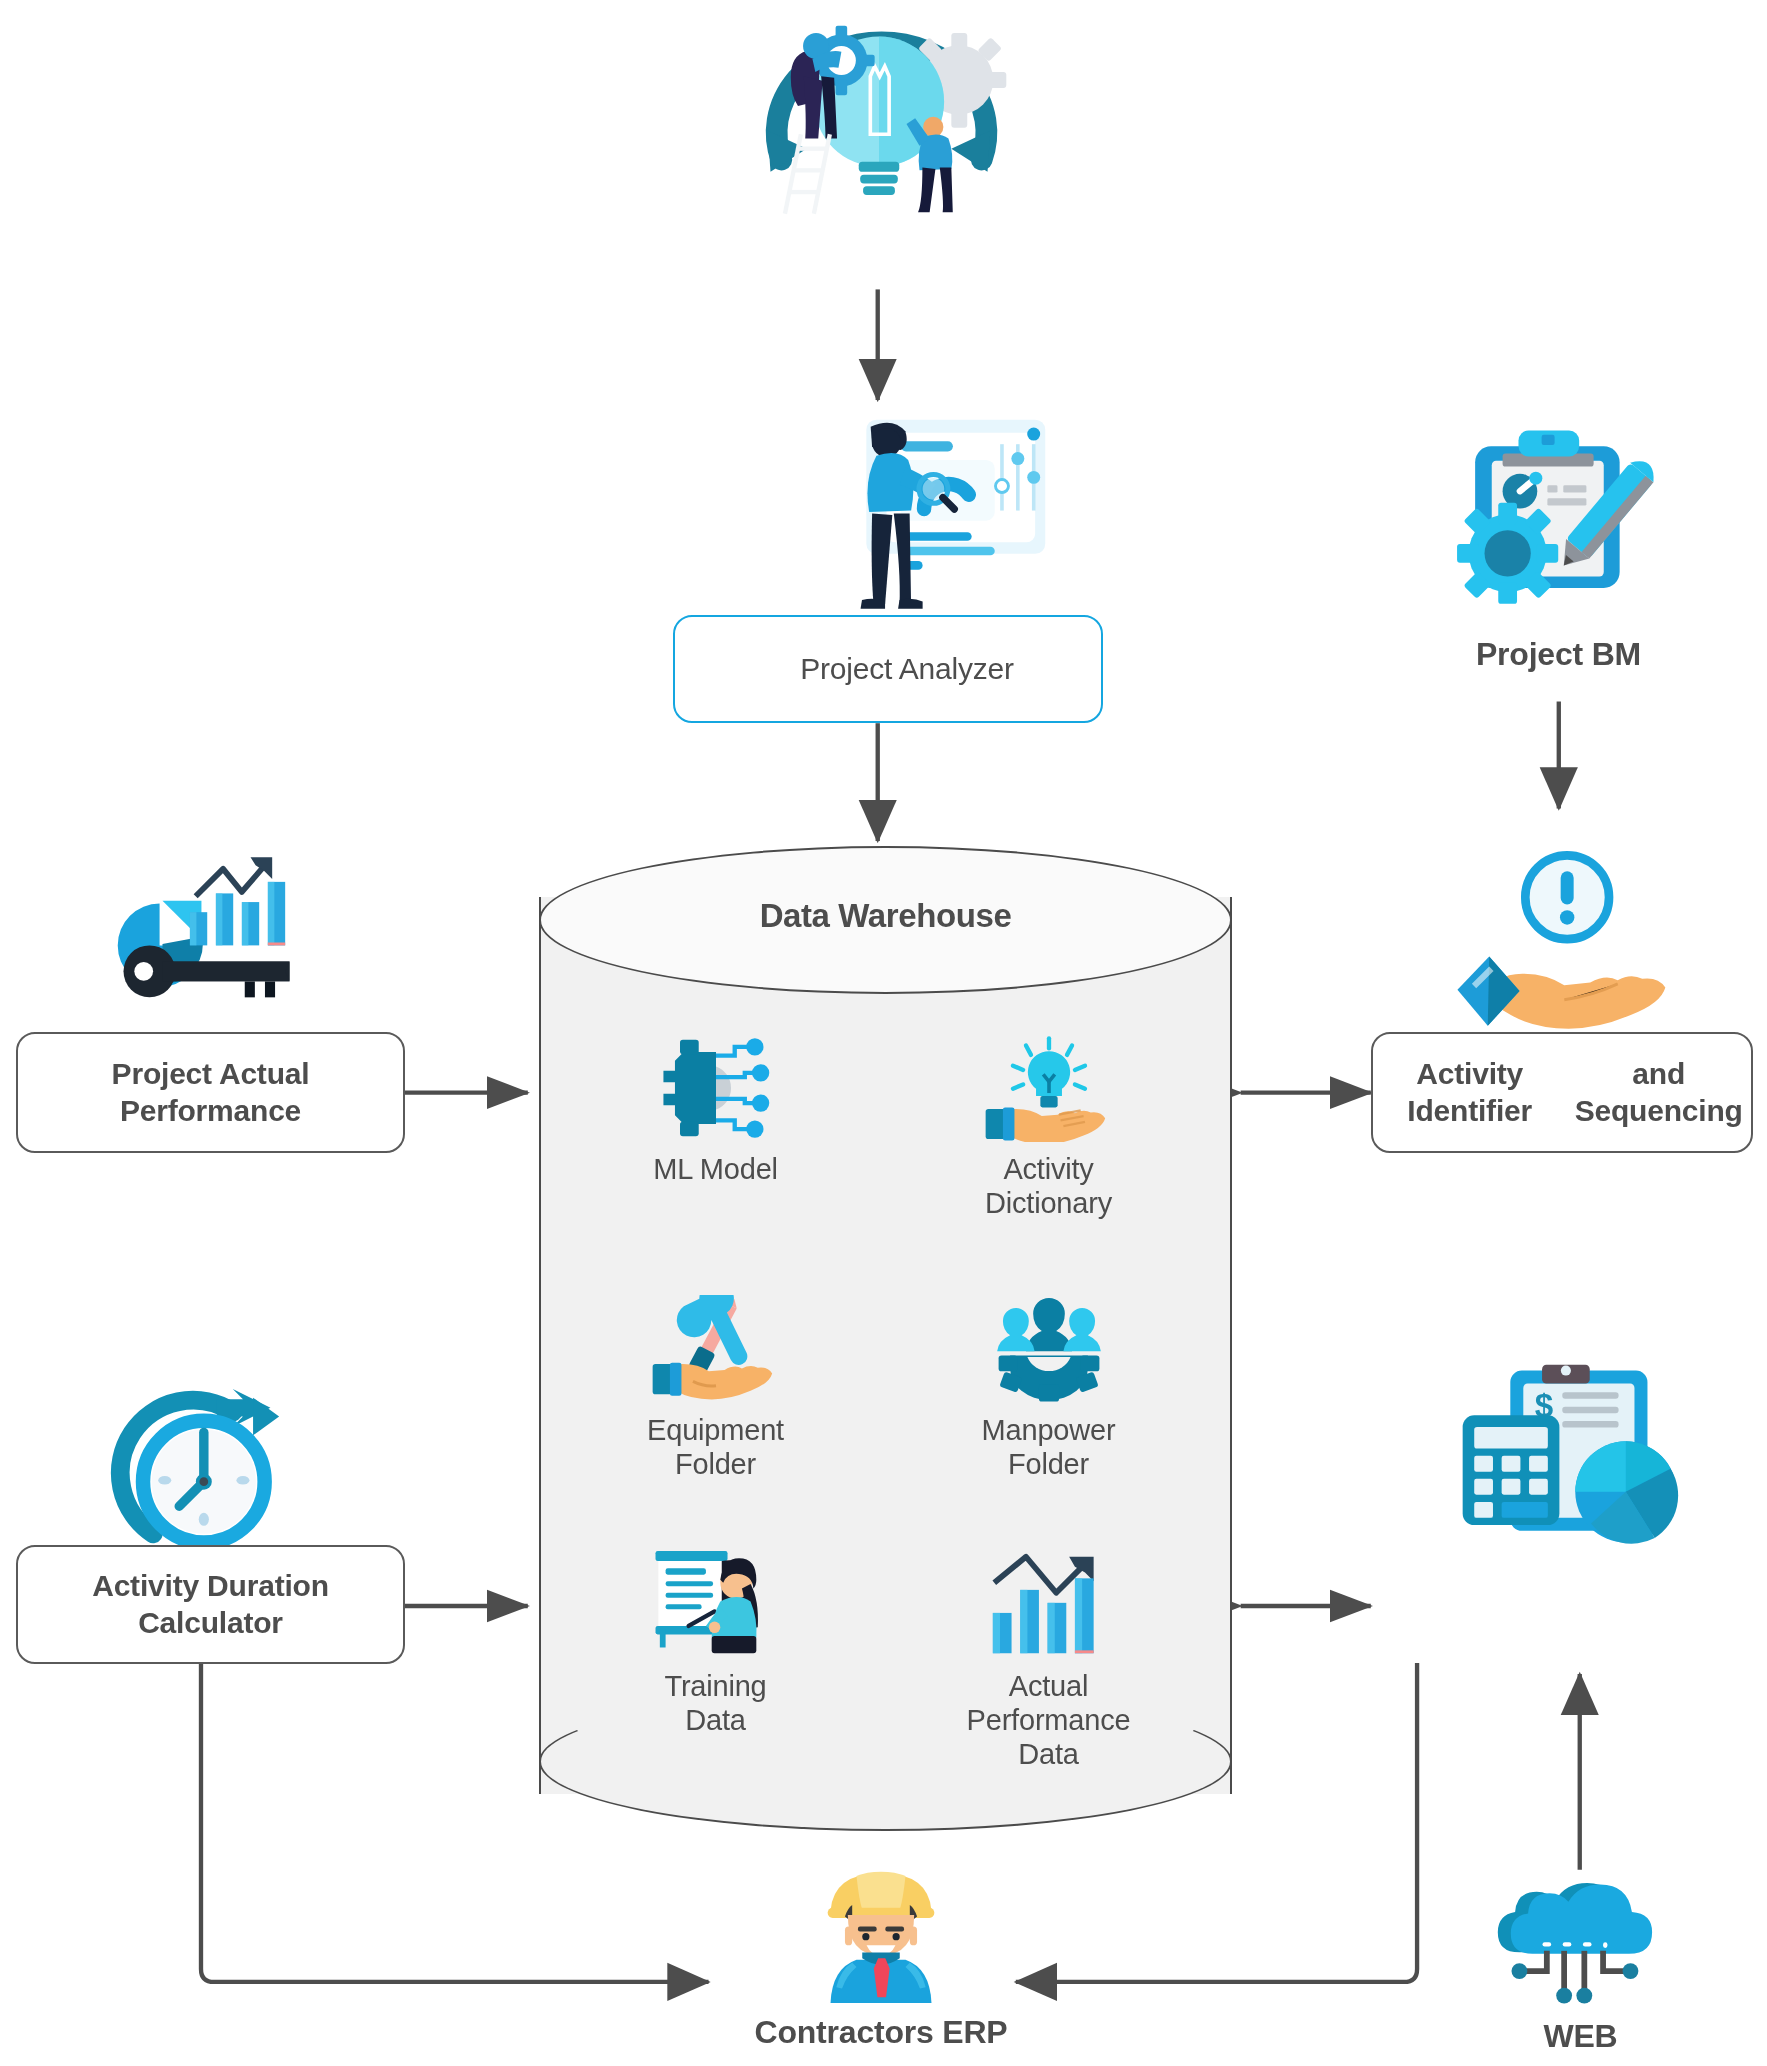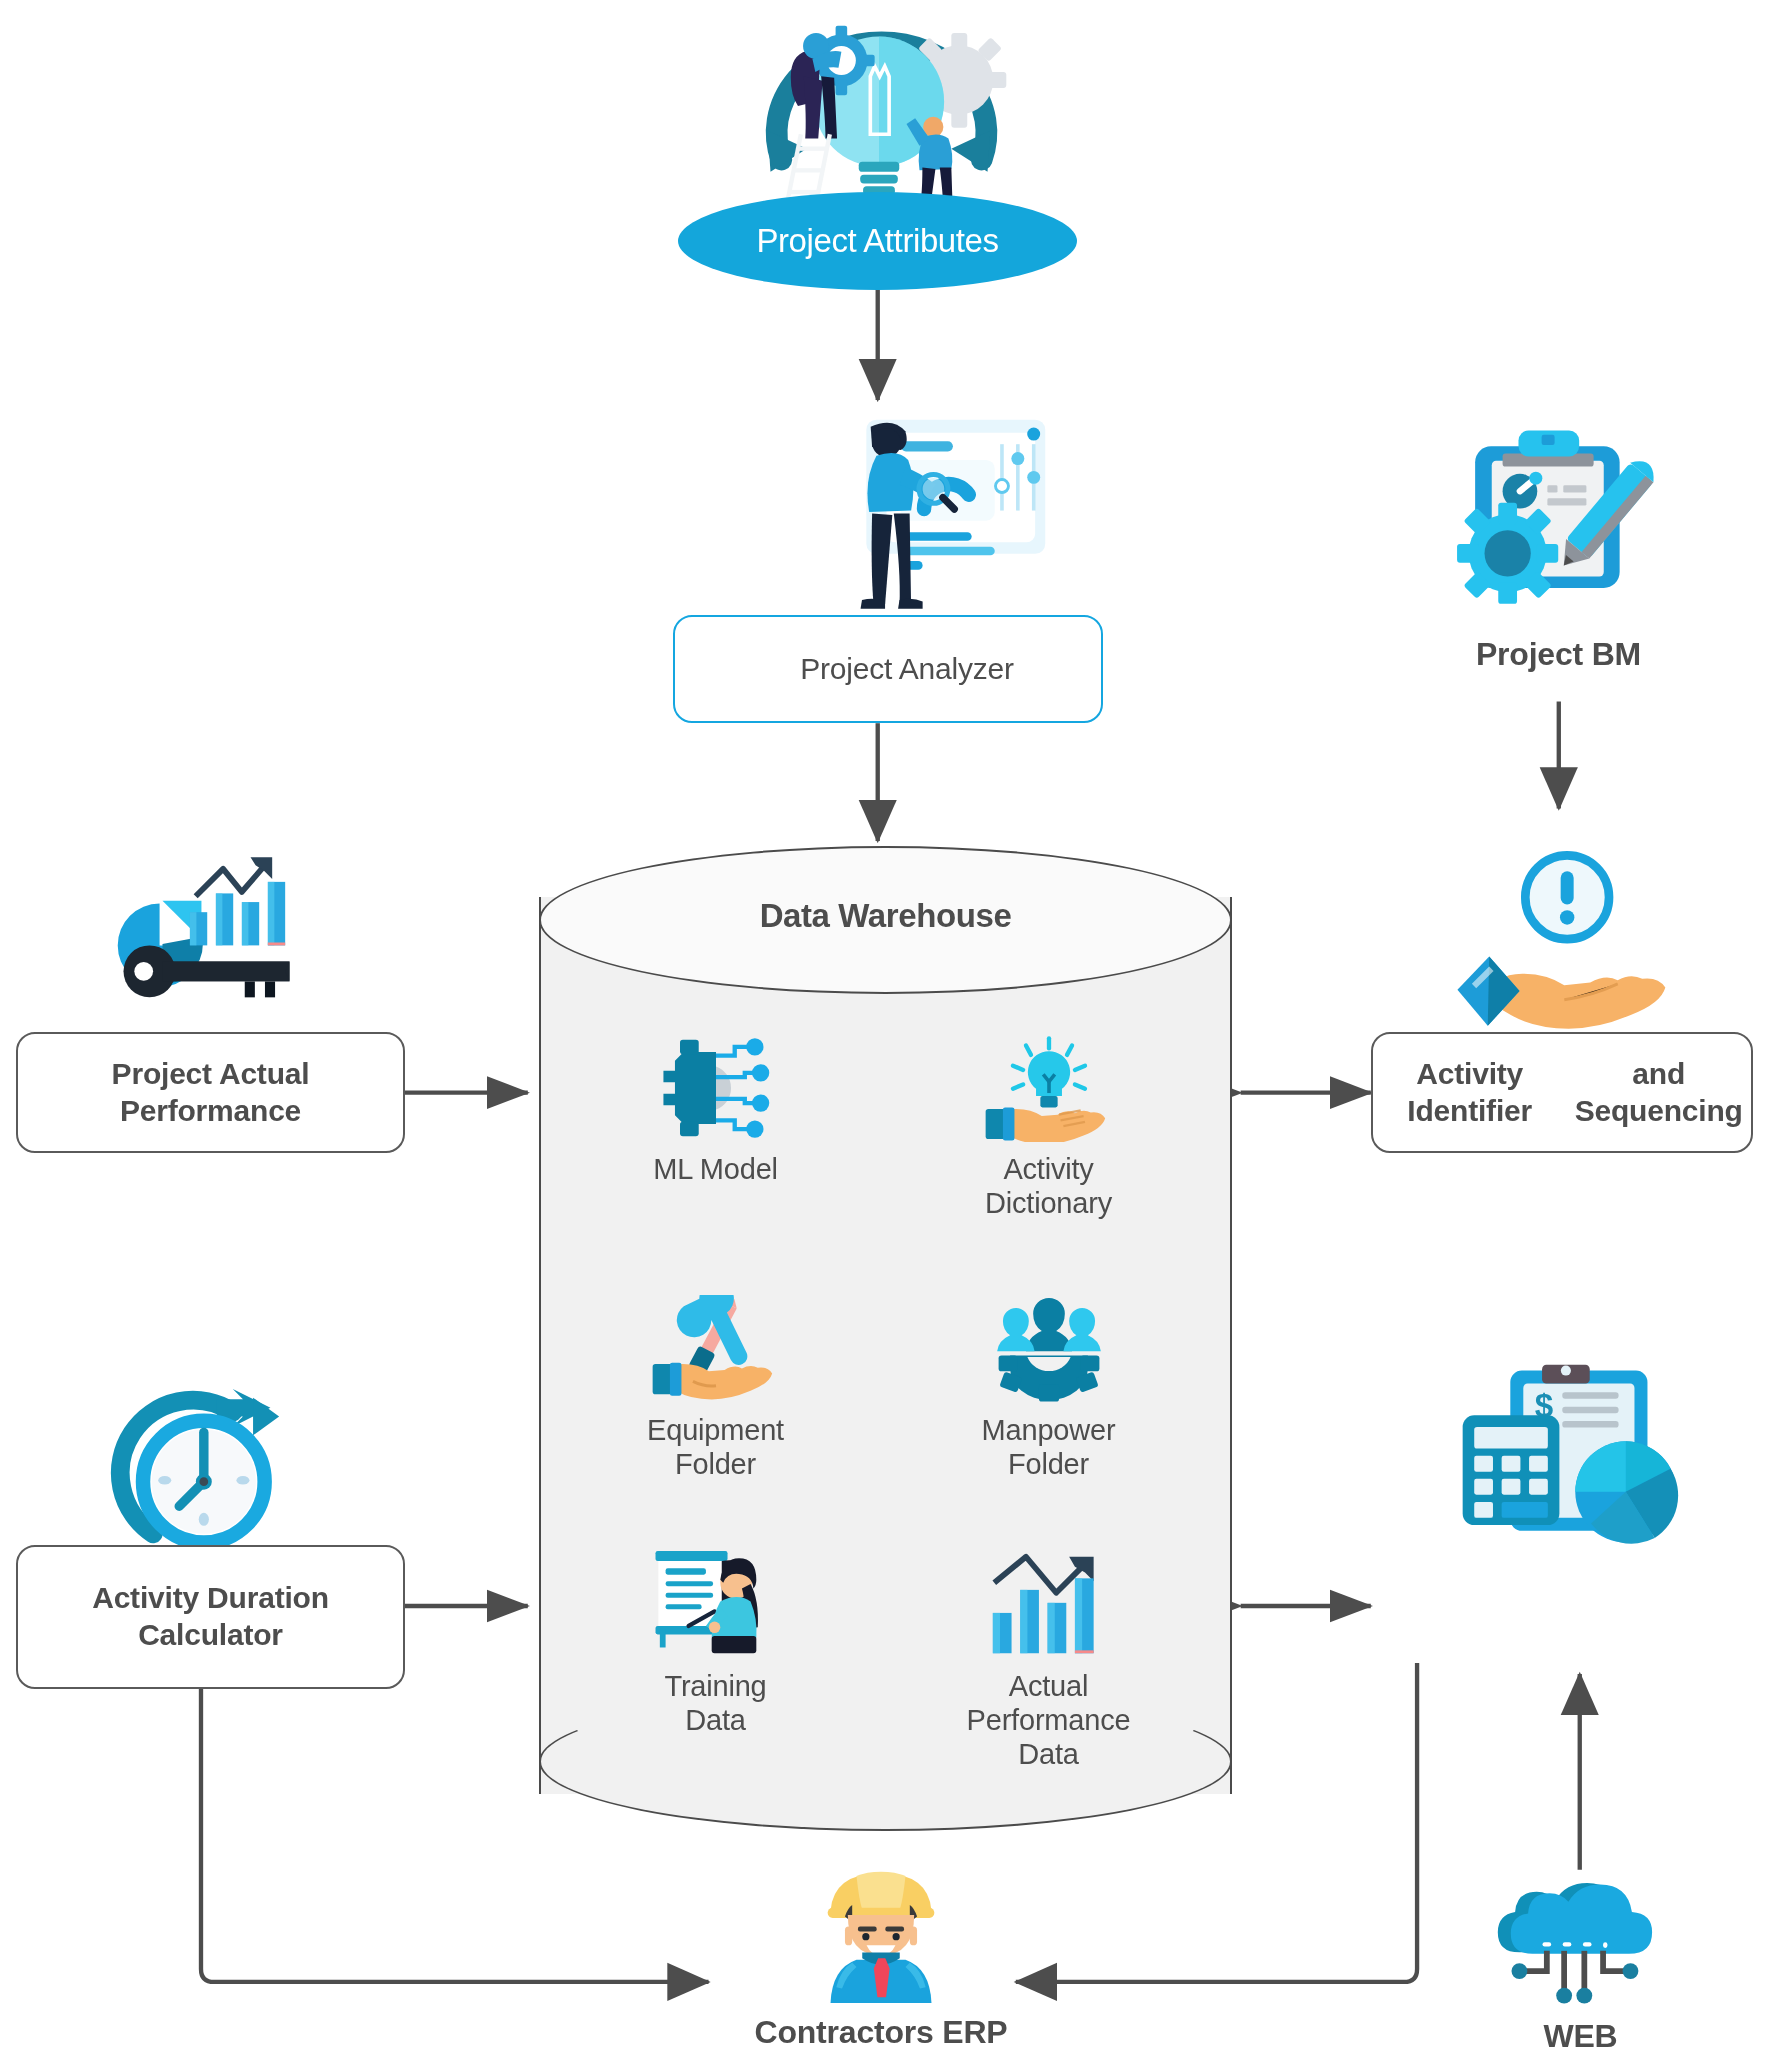--- a/index.html
+++ b/index.html
@@ -221,23 +221,20 @@
       </g>
 
       <circle cx="325" cy="170" r="14" fill="#f0a868"></circle>
       <path d="M312 184 q20 -8 34 2 q8 22 4 42 l-44 2 q-4 -28 6 -46 z" fill="#2a9fd6"></path>
       <path d="M306 196 l-18 -30 l12 -8 l20 28 z" fill="#2a9fd6"></path>
       <path d="M310 226 q0 48 -6 62 h16 l8 -60 z" fill="#161a3a"></path>
       <path d="M334 226 q6 48 4 62 h14 l-2 -62 z" fill="#161a3a"></path>
     </svg>
   </div>
 
-  <div class="ellipse" style="left:678px; top:192px; width:399px; height:98px;">
-    <span>Project Attributes</span>
-  </div>
 
   <div class="art" style="left:785px; top:411px; width:268px; height:202px;">
     <svg viewBox="0 0 370 280" width="268" height="202">
 
       <rect x="112" y="12" width="248" height="186" rx="14" fill="#e7f6fd"></rect>
       <rect x="140" y="30" width="206" height="152" rx="12" fill="#ffffff"></rect>
       <rect x="160" y="42" width="72" height="14" rx="7" fill="#3fb3e0"></rect>
       <rect x="160" y="168" width="98" height="12" rx="6" fill="#1aa3dd"></rect>
       <rect x="160" y="188" width="130" height="12" rx="6" fill="#4fc4ec"></rect>
       <rect x="160" y="208" width="30" height="12" rx="6" fill="#1aa3dd"></rect>
@@ -515,21 +512,21 @@
       <line x1="142" y1="128" x2="142" y2="60" stroke="#1390b5" stroke-width="13" stroke-linecap="round"></line>
       <line x1="142" y1="128" x2="108" y2="162" stroke="#1390b5" stroke-width="13" stroke-linecap="round"></line>
       <circle cx="142" cy="128" r="11" fill="#1390b5"></circle>
       <circle cx="142" cy="128" r="6" fill="#3b4a55"></circle>
       <ellipse cx="88" cy="126" rx="9" ry="6" fill="#b9d9ec"></ellipse>
       <ellipse cx="196" cy="126" rx="9" ry="6" fill="#b9d9ec"></ellipse>
       <ellipse cx="142" cy="180" rx="7" ry="9" fill="#b9d9ec"></ellipse>
     </svg>
   </div>
 
-  <div class="nodebox" style="left:16px; top:1545px; width:389px; height:144px; font-size:30px; flex-direction:column;">
+  <div class="nodebox" style="left:16px; top:1545px; width:389px; height:119px; font-size:30px; flex-direction:column;">
     <span>Activity Duration</span>
     <span>Calculator</span>
   </div>
 
   <div class="art" style="left:1443px; top:848px; width:231px; height:188px;">
     <svg viewBox="0 0 320 260" width="231" height="188">
       <circle cx="172" cy="68" r="58" fill="#eef8fc" stroke="#1aa3dd" stroke-width="12"></circle>
       <rect x="163" y="32" width="18" height="46" rx="9" fill="#1aa3dd"></rect>
       <circle cx="172" cy="96" r="10" fill="#1aa3dd"></circle>
       <path d="M58 210 q12 -36 52 -36 q34 0 58 16 l36 -4 q22 -12 38 -3 q18 -10 34 -2 q22 -3 32 12 q-6 22 -48 38 q-44 19 -86 19 q-48 0 -80 -19 z" fill="#f7b267"></path>

